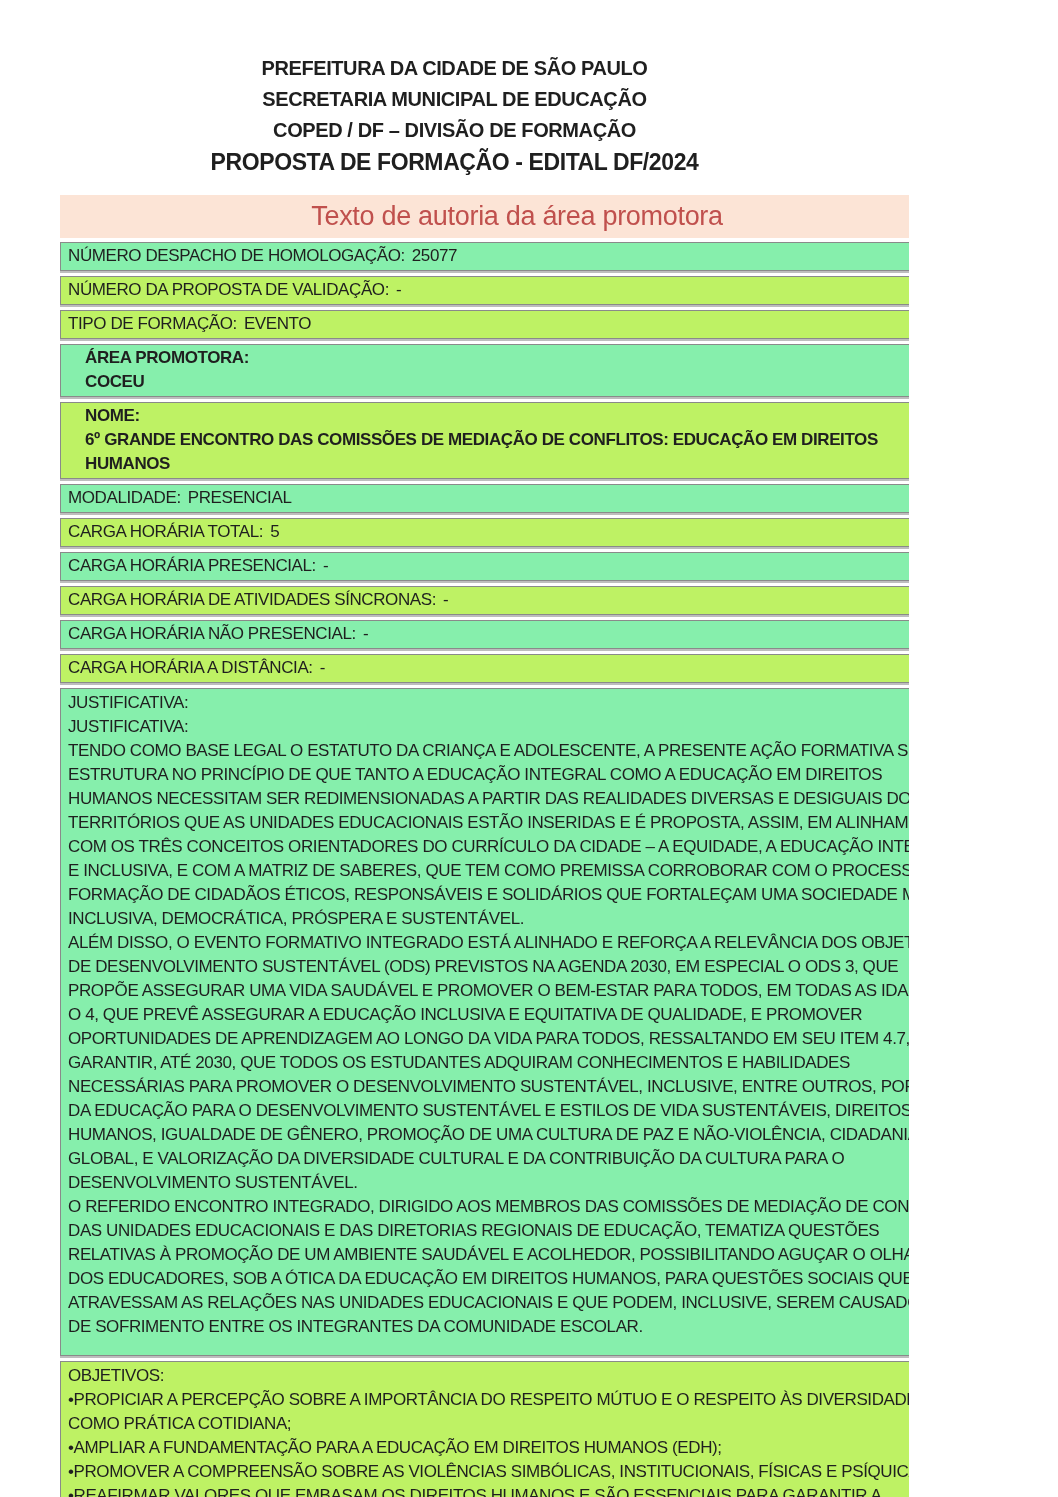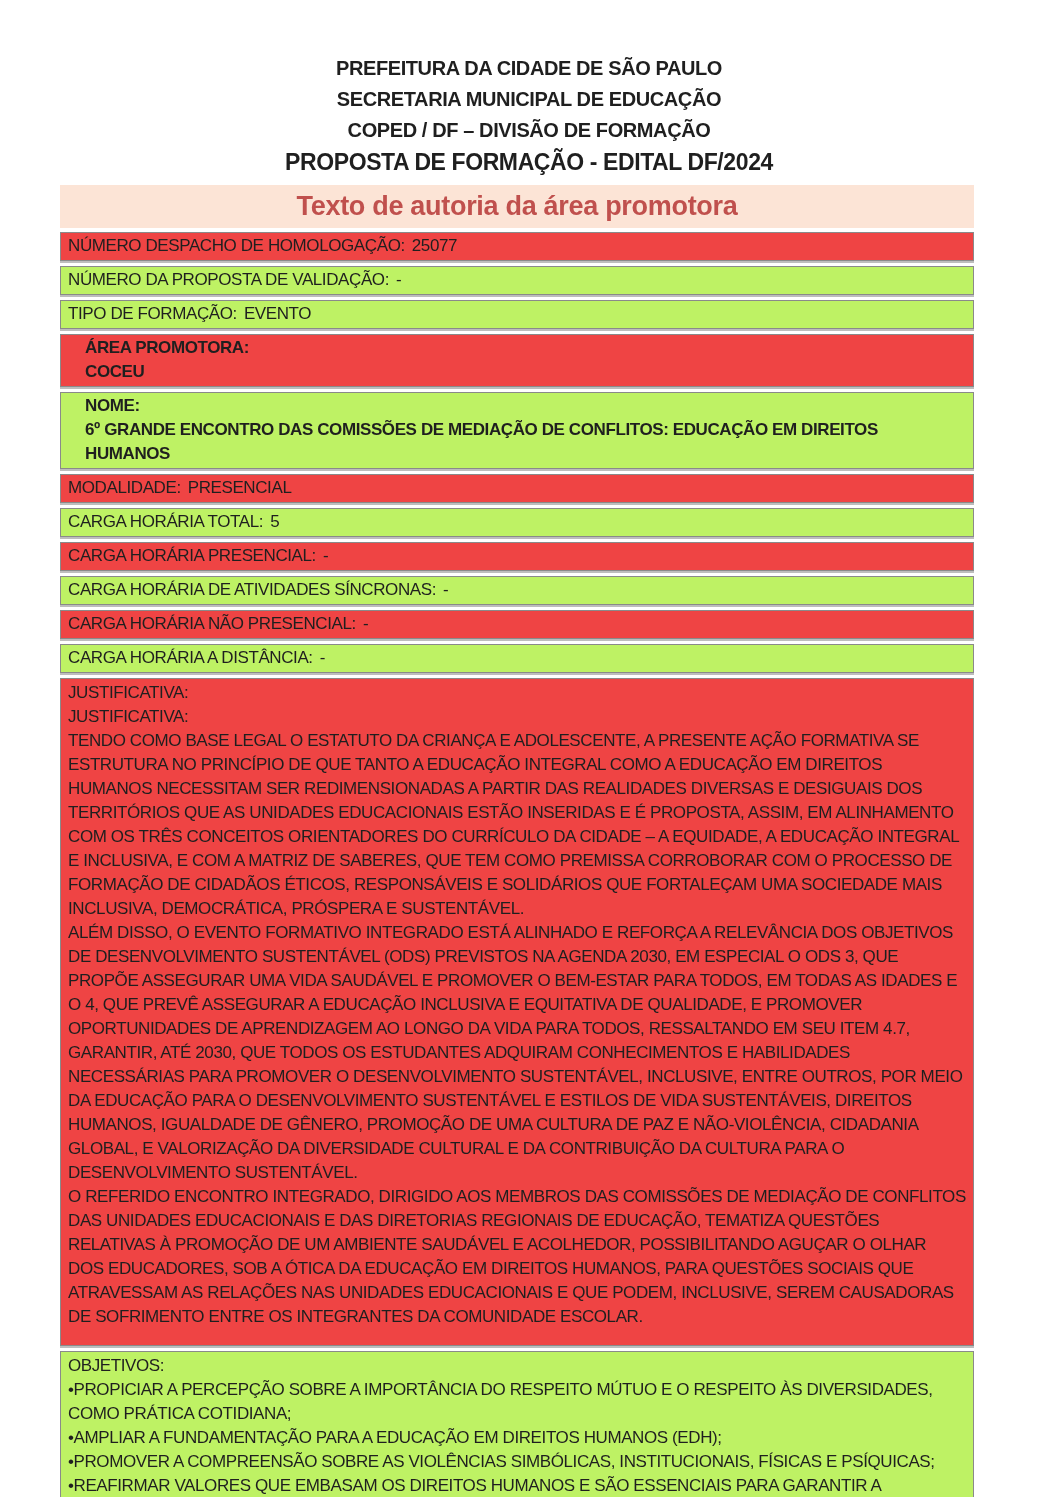--- a/index.html
+++ b/index.html
@@ -1,18 +1,18 @@
 <!DOCTYPE html>
 <html><head>
 <meta charset="utf-8">
 <style>
   html, body { margin:0; padding:0; background:#ffffff; }
   .page {
     position:relative;
-    width:1058px;
+    width:909px;
     height:1497px;
     background:#ffffff;
     overflow:hidden;
     font-family:"Liberation Sans", sans-serif;
     color:#1f1f1f;
   }
   .doc-header {
     padding-top:53px;
     text-align:center;
     font-weight:bold;
@@ -21,47 +21,47 @@
     font-size:20px;
     line-height:31px;
     letter-spacing:-0.4px;
   }
   .h-title {
     font-size:23px;
     line-height:33px;
     letter-spacing:-0.4px;
   }
   .banner {
-    margin:6px 0 4px 60px;
+    margin:16px 0 4px 60px;
     width:914px;
     height:43px;
     background:#fce4d6;
     color:#c0504d;
-    font-weight:bold;
+    font-weight:normal;
     font-size:27px;
     line-height:43px;
     text-align:center;
     letter-spacing:-0.3px;
     box-sizing:border-box;
   }
   .rows {
     margin-left:60px;
     width:914px;
   }
   .row {
     box-sizing:border-box;
     width:914px;
     border:1px solid #8a8a8a;
     box-shadow:0 2px 0 #bdbdbd;
     margin-bottom:5px;
     padding:1px 7px 2px 7px;
     font-size:17px;
     line-height:24px;
     letter-spacing:-0.4px;
-    background:#ef4444;
+    background:#86efac;
   }
   .row.peach { background:#bef264; }
   .row.bold { font-weight:bold;padding-left:24px; }
   .lbl { white-space:nowrap; }
   .val { margin-left:7px; }
   .block { padding-top:2px; padding-bottom:16px; }
   .para { margin:0; }
 </style>
 </head>
 <body>

